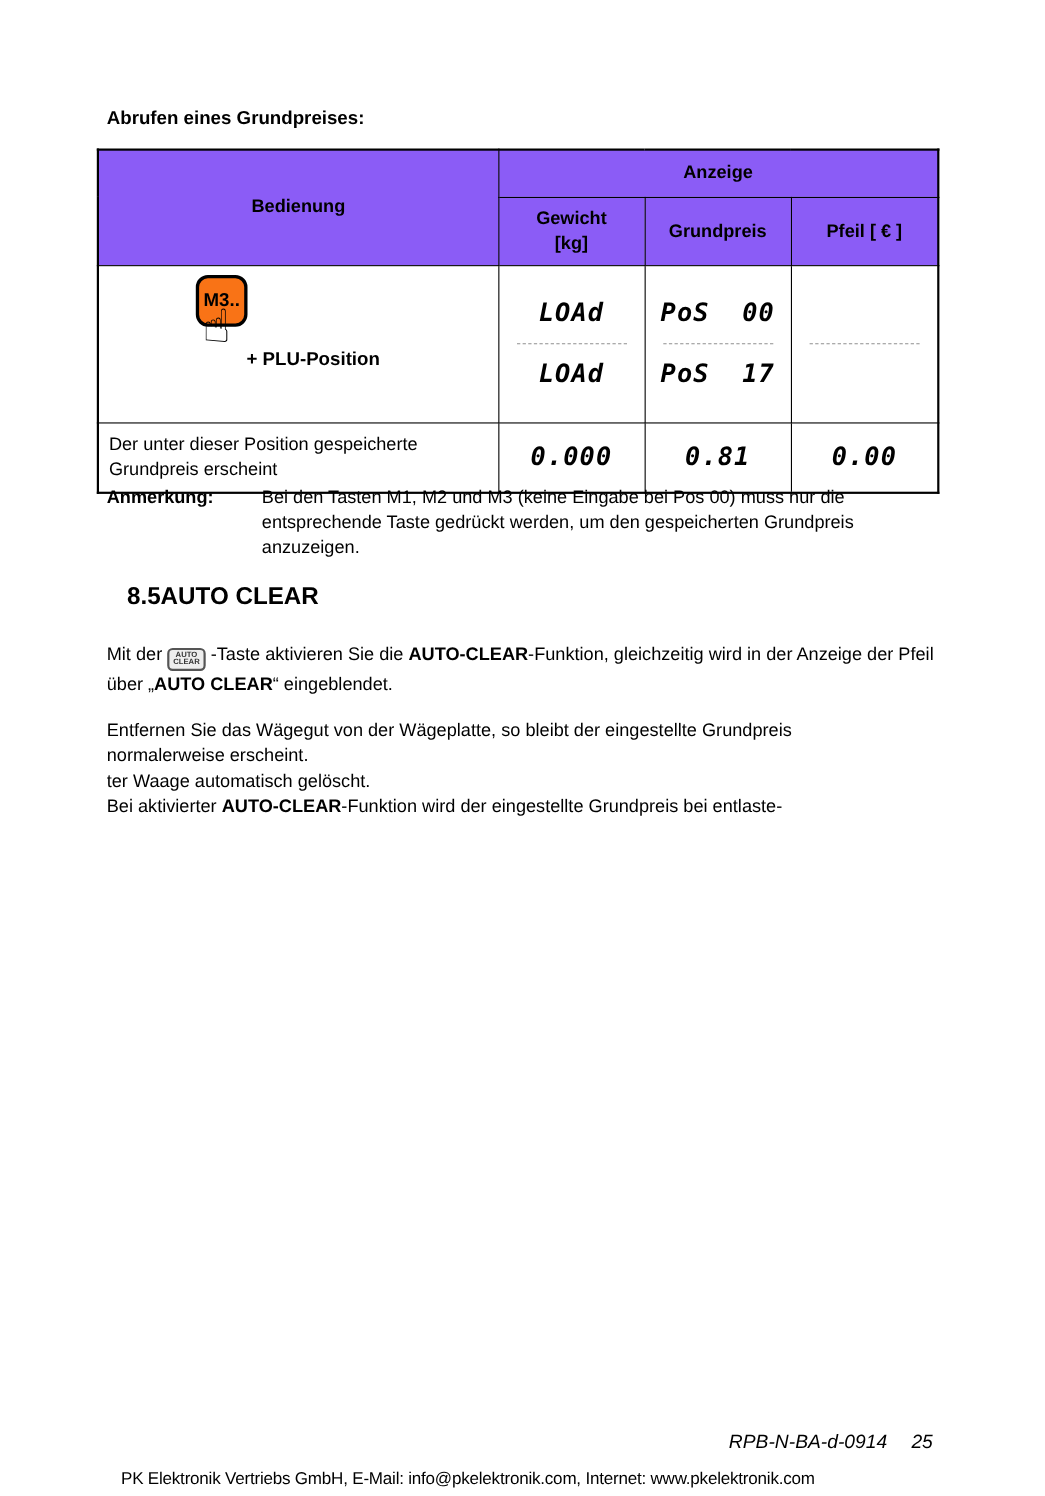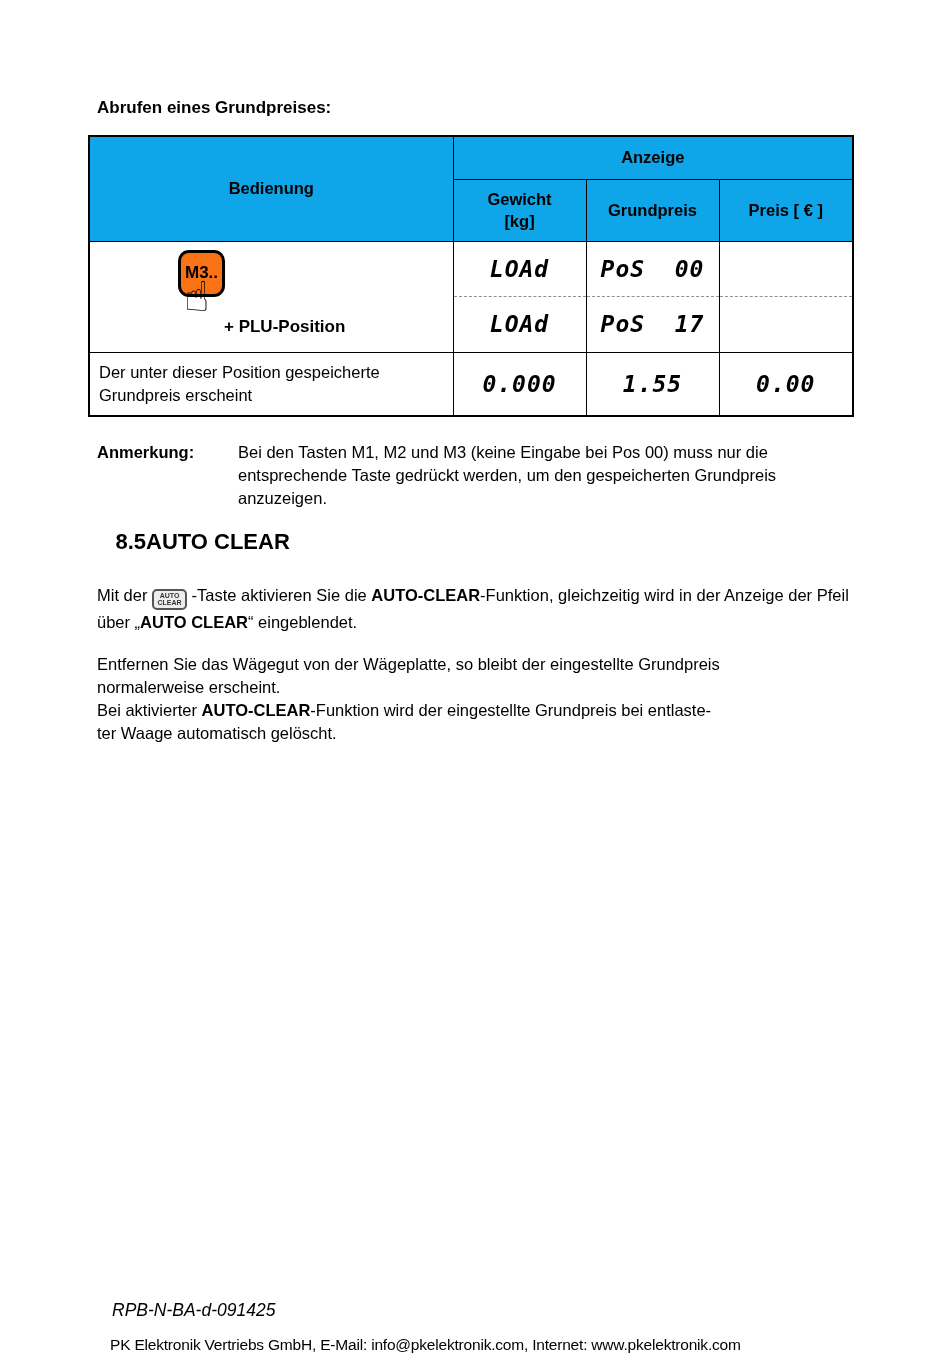--- a/index.html
+++ b/index.html
@@ -51,21 +51,21 @@
     border-collapse: collapse;
     table-layout: fixed;
     width: 764px;
   }
   .proc-table td, .proc-table th {
     border: 1px solid #000;
     font-size: 16.5px;
     vertical-align: middle;
   }
   .proc-table { border: 2px solid #000; }
-  .hdr { background: #0ea5e9; font-weight: bold; text-align: center; }
+  .hdr { background: #8b5cf6; font-weight: bold; text-align: center; }
   .cell-bedienung-hdr { width: 364px; }
   .col-gewicht { width: 133px; }
   .col-grundpreis { width: 133px; }
   .col-preis { width: 134px; }
   .row-anzeige { height: 43px; }
   .row-subhdr { height: 62px; padding-left: 13px; }
   .prewrap { white-space: pre-line; line-height: 22px; }
 
   .row-body1 { height: 110px; }
   .row-body2 { height: 64px; }
@@ -86,39 +86,39 @@
     font-size: 42px; line-height: 1;
     z-index: 2;
   }
   .plu-label {
     position: absolute; left: 134px; top: 75px;
     font-size: 17px; font-weight: bold;
   }
   .desc-cell { padding: 6px 8px 6px 9px; line-height: 23px; font-size: 16.5px; }
 
   
-  .split-cell { padding: 0; height: 110px; }
+  .split-cell { padding: 16px; height: 110px; }
   .split-half {
     height: 55px; display: flex; align-items: center; justify-content: center;
   }
   .split-top { border-bottom: 1px dashed #909090; }
 
   .lcd {
     font-family: "DejaVu Sans Mono", monospace;
     font-weight: bold; font-style: italic;
     font-size: 23px; letter-spacing: 1px;
     white-space: pre;
   }
   .lcd-cell { text-align: center; }
 
   
   .footer-docline {
-    position: absolute; left: 112px; top: 1300px; width: 724px;
-    display: flex; justify-content: flex-start;
-    font-size: 17.5px; font-style: italic;
+    position: absolute; left: 124px; top: 1300px; width: 724px;
+    display: flex; justify-content: flex-end;
+    font-size: 17.5px; font-style: italic; gap: 22px;
   }
   .footer-company {
     position: absolute; left: 110px; top: 1336px; width: 760px;
     font-size: 15.5px;
     letter-spacing: -0.2px;
   }
 </style>
 </head>
 <body>
 
@@ -135,21 +135,21 @@
     </colgroup>
     <tbody>
         <tr class="row-anzeige">
       <td class="hdr" rowspan="2">Bedienung</td>
       <td class="hdr" colspan="3">Anzeige</td>
     </tr>
     <tr class="row-subhdr">
       <td class="hdr prewrap">Gewicht
 [kg]</td>
       <td class="hdr">Grundpreis</td>
-      <td class="hdr">Preis [ € ]</td>
+      <td class="hdr">Pfeil [ € ]</td>
     </tr>
     <tr class="row-body1">
       <td class="bedienung-cell">
         <div class="m3-key">M3..</div>
         <div class="hand-glyph">☝</div>
         <div class="plu-label">+ PLU-Position</div>
       </td>
       <td class="split-cell">
         <div class="split-half split-top">
               <span class="lcd">LOAd</span>
@@ -171,21 +171,21 @@
               <span class="lcd"></span>
             </div>
         <div class="split-half">
               <span class="lcd"></span>
             </div>
       </td>
     </tr>
     <tr class="row-body2">
       <td class="desc-cell">Der unter dieser Position gespeicherte Grundpreis erscheint</td>
       <td class="lcd-cell"><span class="lcd">0.000</span></td>
-      <td class="lcd-cell"><span class="lcd">1.55</span></td>
+      <td class="lcd-cell"><span class="lcd">0.81</span></td>
       <td class="lcd-cell"><span class="lcd">0.00</span></td>
     </tr>
   </tbody>
     </table>
 
   <div class="note-block">
     <div class="note-label">Anmerkung:</div>
     <div class="note-text">Bei den Tasten M1, M2 und M3 (keine Eingabe bei Pos 00) muss nur die entsprechende Taste gedrückt werden, um den gespeicherten Grundpreis anzuzeigen.</div>
   </div>
 
@@ -194,22 +194,22 @@
     <span>AUTO CLEAR</span>
   </div>
 
   <div class="para1">
     <span>Mit der</span><span class="inline-key"><span>AUTO</span><br><span>CLEAR</span></span><span>-Taste aktivieren Sie die </span><span class="bold">AUTO-CLEAR</span><span>-Funktion, gleichzeitig wird in der Anzeige der Pfeil über „</span><span class="bold">AUTO CLEAR</span><span>“ eingeblendet.</span>
   </div>
 
   <div class="para23">
     <div>Entfernen Sie das Wägegut von der Wägeplatte, so bleibt der eingestellte Grundpreis</div>
     <div>normalerweise erscheint.</div>
+    <div>ter Waage automatisch gelöscht.</div>
     <div><span>Bei aktivierter </span><span class="bold">AUTO-CLEAR</span><span>-Funktion wird der eingestellte Grundpreis bei entlaste-</span></div>
-    <div>ter Waage automatisch gelöscht.</div>
   </div>
 
   <div class="footer-docline">
     <span>RPB-N-BA-d-0914</span>
     <span>25</span>
   </div>
   <div class="footer-company">PK Elektronik Vertriebs GmbH, E-Mail: info@pkelektronik.com, Internet: www.pkelektronik.com</div>
 
 </div>
 

